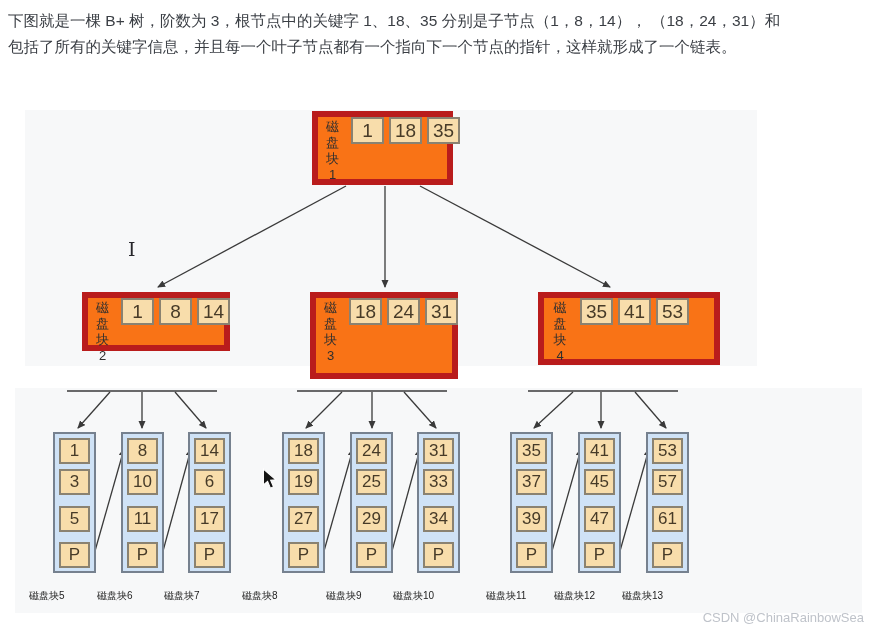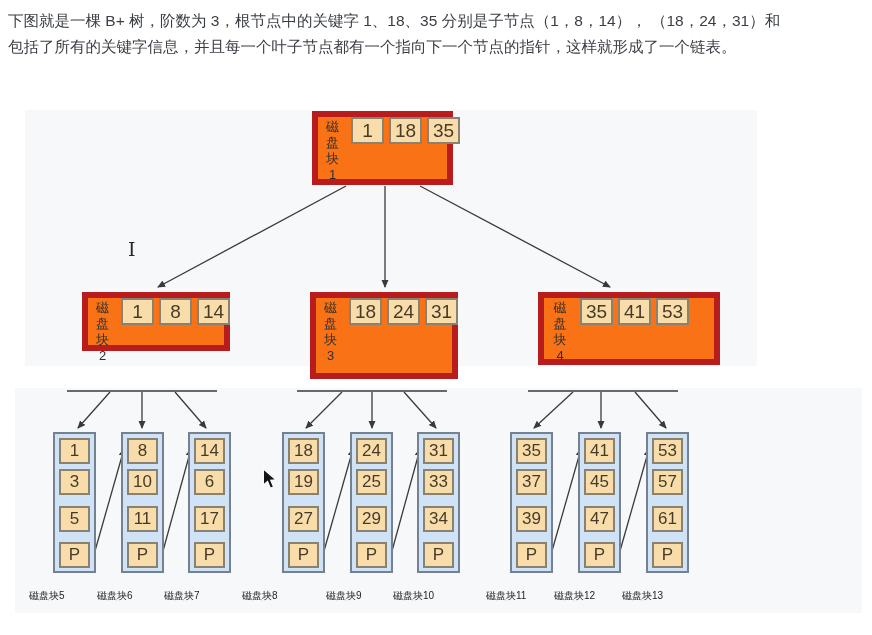--- a/index.html
+++ b/index.html
@@ -187,14 +187,15 @@
   <div class="leafLabel" style="left:393px">磁盘块10</div>
   <div class="leafLabel" style="left:486px">磁盘块11</div>
   <div class="leafLabel" style="left:554px">磁盘块12</div>
   <div class="leafLabel" style="left:622px">磁盘块13</div>
 
   <span class="ibeam">I</span>
   <svg class="mouse" width="16" height="23" viewBox="0 0 14 21">
     <path d="M1,1 L1,15.5 L4.8,12.2 L7.4,18.4 L10.2,17.2 L7.6,11.2 L12.4,10.8 Z" fill="#141414" stroke="#ffffff" stroke-width="1"></path>
   </svg>
 
+  <div class="watermark">CSDN @ChinaRainbowSea</div>
 
 </div>
 
 </body></html>

